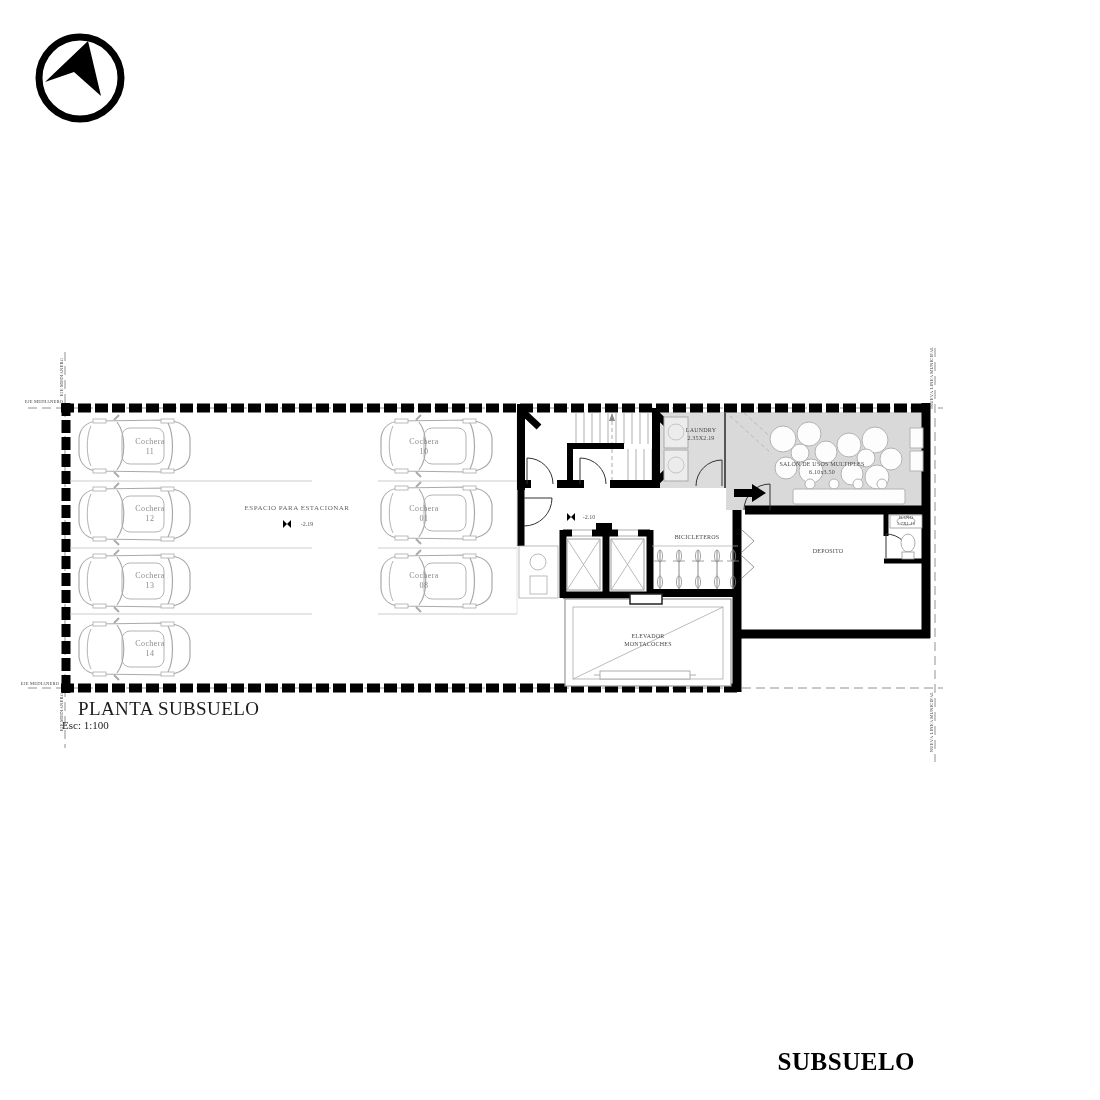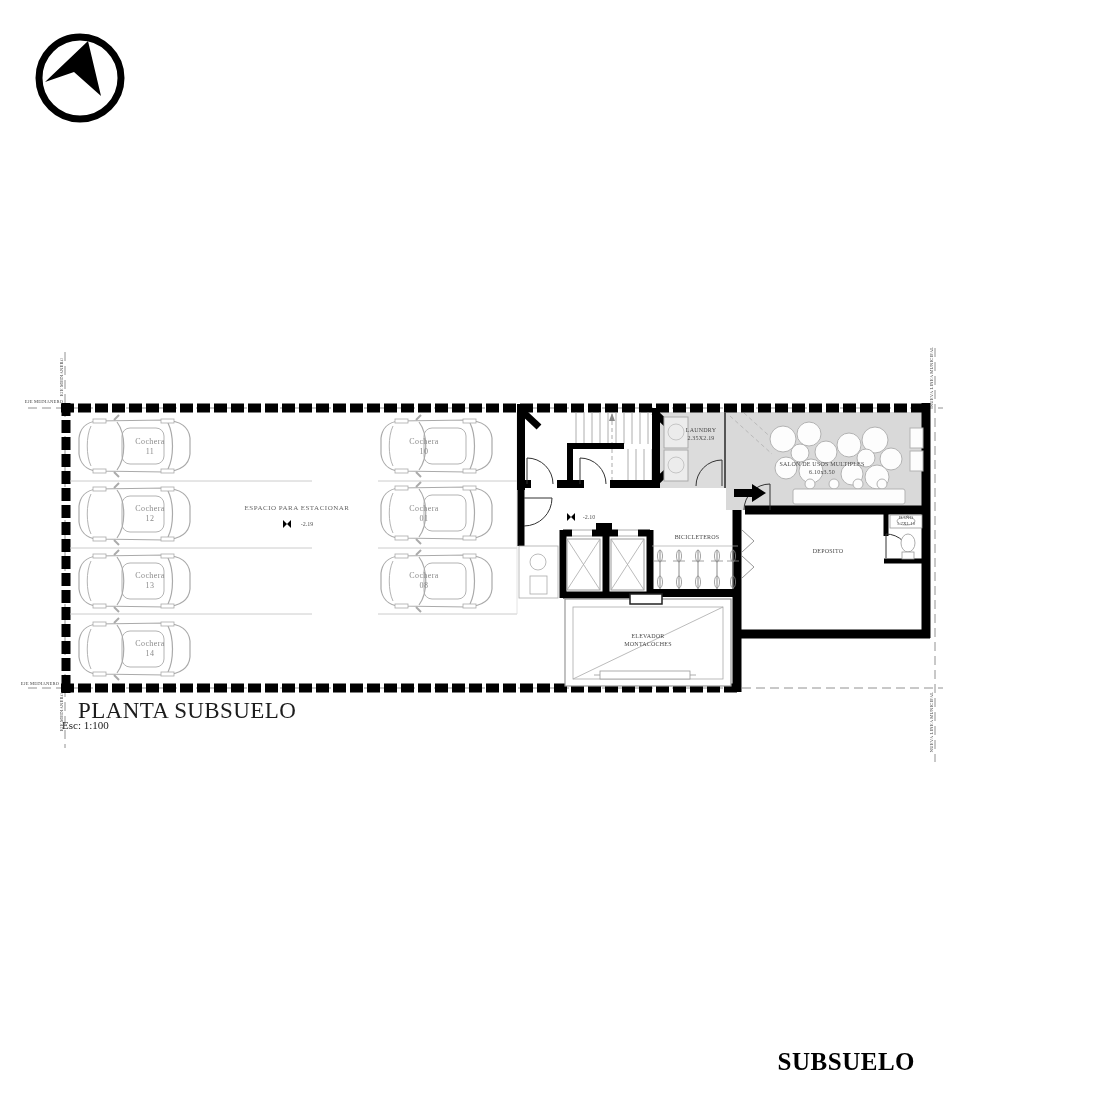--- a/index.html
+++ b/index.html
@@ -7,21 +7,21 @@
         font-family:Liberation Serif, serif;}
   svg.layer{position:absolute;left:0;top:0;}
   .lbl{position:absolute;transform:translate(-50%,-50%);white-space:nowrap;text-align:center;}
   .stall{font-size:8px;line-height:10px;color:#8a8a8a;letter-spacing:.4px;}
   .room{font-size:6px;line-height:7.5px;color:#4a4a4a;letter-spacing:.2px;}
   .tiny{font-size:5px;line-height:6px;color:#4a4a4a;}
   .lvl{font-size:6px;color:#555;}
   .area{font-size:7px;color:#666;letter-spacing:.5px;}
   .ref{font-size:4.6px;color:#444;letter-spacing:.2px;}
   .vref{transform:translate(-50%,-50%) rotate(-90deg);}
-  .title-main{font-size:23px;color:#1c1c1c;letter-spacing:.4px;transform:none;white-space:nowrap;position:absolute;}
+  .title-main{font-size:19px;color:#1c1c1c;letter-spacing:.4px;transform:none;white-space:nowrap;position:absolute;}
   .title-scale{font-size:11px;color:#222;position:absolute;white-space:nowrap;}
   .footer{position:absolute;font-size:25px;font-weight:bold;color:#000000;letter-spacing:.5px;white-space:nowrap;}
 </style>
 </head>
 <body>
 
 <div class="page">
 
   <svg class="layer" width="1100" height="1100" viewBox="0 0 1100 1100">
     <defs>

